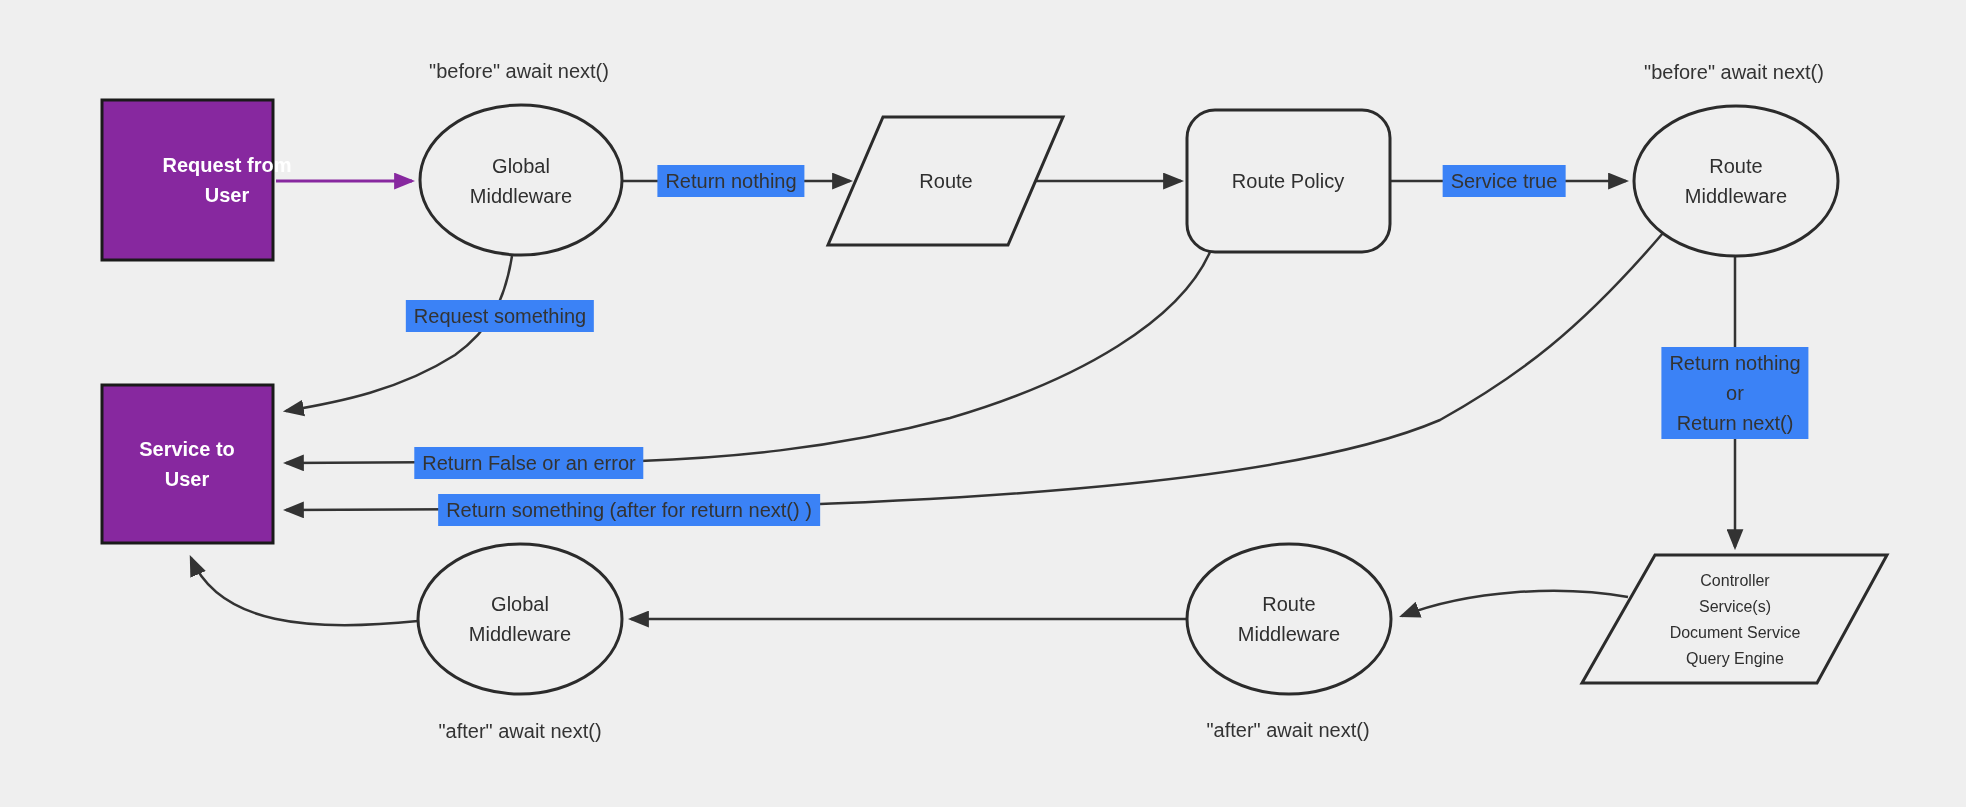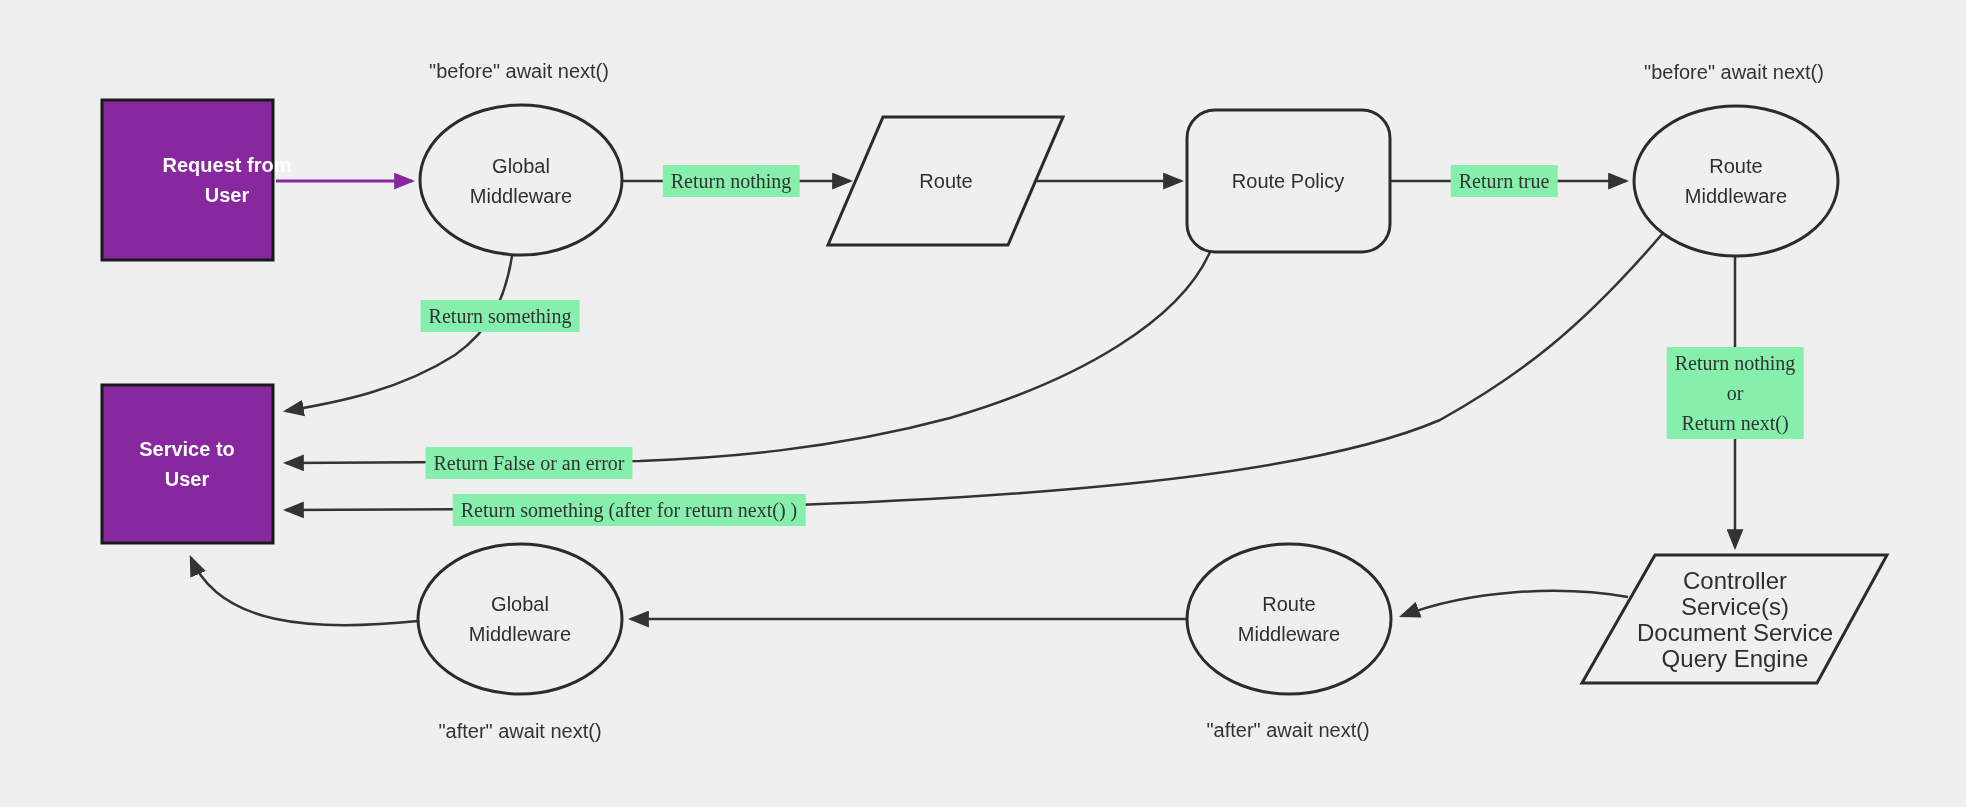--- a/index.html
+++ b/index.html
@@ -22,29 +22,28 @@
   .lbl {
     position: absolute;
     transform: translate(-50%, -50%);
     white-space: pre-line;
     text-align: center;
     color: #333333;
     font-size: 20px;
     line-height: 30px;
   }
   .edge-lbl {
-    background: #86efac;
+    background: #3b82f6;
     padding: 1px 8px;
-    font-family: Liberation Serif, serif;
   }
   .node-lbl {
     color: #2f2f2f;
   }
   .node-lbl.small {
-    font-size: 24px;
+    font-size: 16px;
     line-height: 26px;
   }
   .box-lbl {
     color: #ffffff;
     font-weight: bold;
     font-size: 20px;
     line-height: 30px;
   }
 </style>
 </head>
@@ -102,22 +101,22 @@
   <div class="lbl node-lbl" style="left:1289px; top:619px;">Route
 Middleware</div>
   <div class="lbl node-lbl" style="left:520px; top:619px;">Global
 Middleware</div>
   <div class="lbl box-lbl" style="left:187px; top:464px;">Service to
 User</div>
 
   <div class="lbl" style="left:519px; top:71px;">"before" await next()</div>
   <div class="lbl" style="left:1734px; top:72px;">"before" await next()</div>
   <div class="lbl edge-lbl" style="left:731px; top:181px;">Return nothing</div>
-  <div class="lbl edge-lbl" style="left:1504px; top:181px;">Return true</div>
-  <div class="lbl edge-lbl" style="left:500px; top:316px;">Return something</div>
+  <div class="lbl edge-lbl" style="left:1504px; top:181px;">Service true</div>
+  <div class="lbl edge-lbl" style="left:500px; top:316px;">Request something</div>
   <div class="lbl edge-lbl" style="left:529px; top:463px;">Return False or an error</div>
   <div class="lbl edge-lbl" style="left:629px; top:510px;">Return something (after for return next() )</div>
   <div class="lbl edge-lbl" style="left:1735px; top:393px;">Return nothing
 or
 Return next()</div>
   <div class="lbl" style="left:1288px; top:730px;">"after" await next()</div>
   <div class="lbl" style="left:520px; top:731px;">"after" await next()</div>
 
 </div>
 

